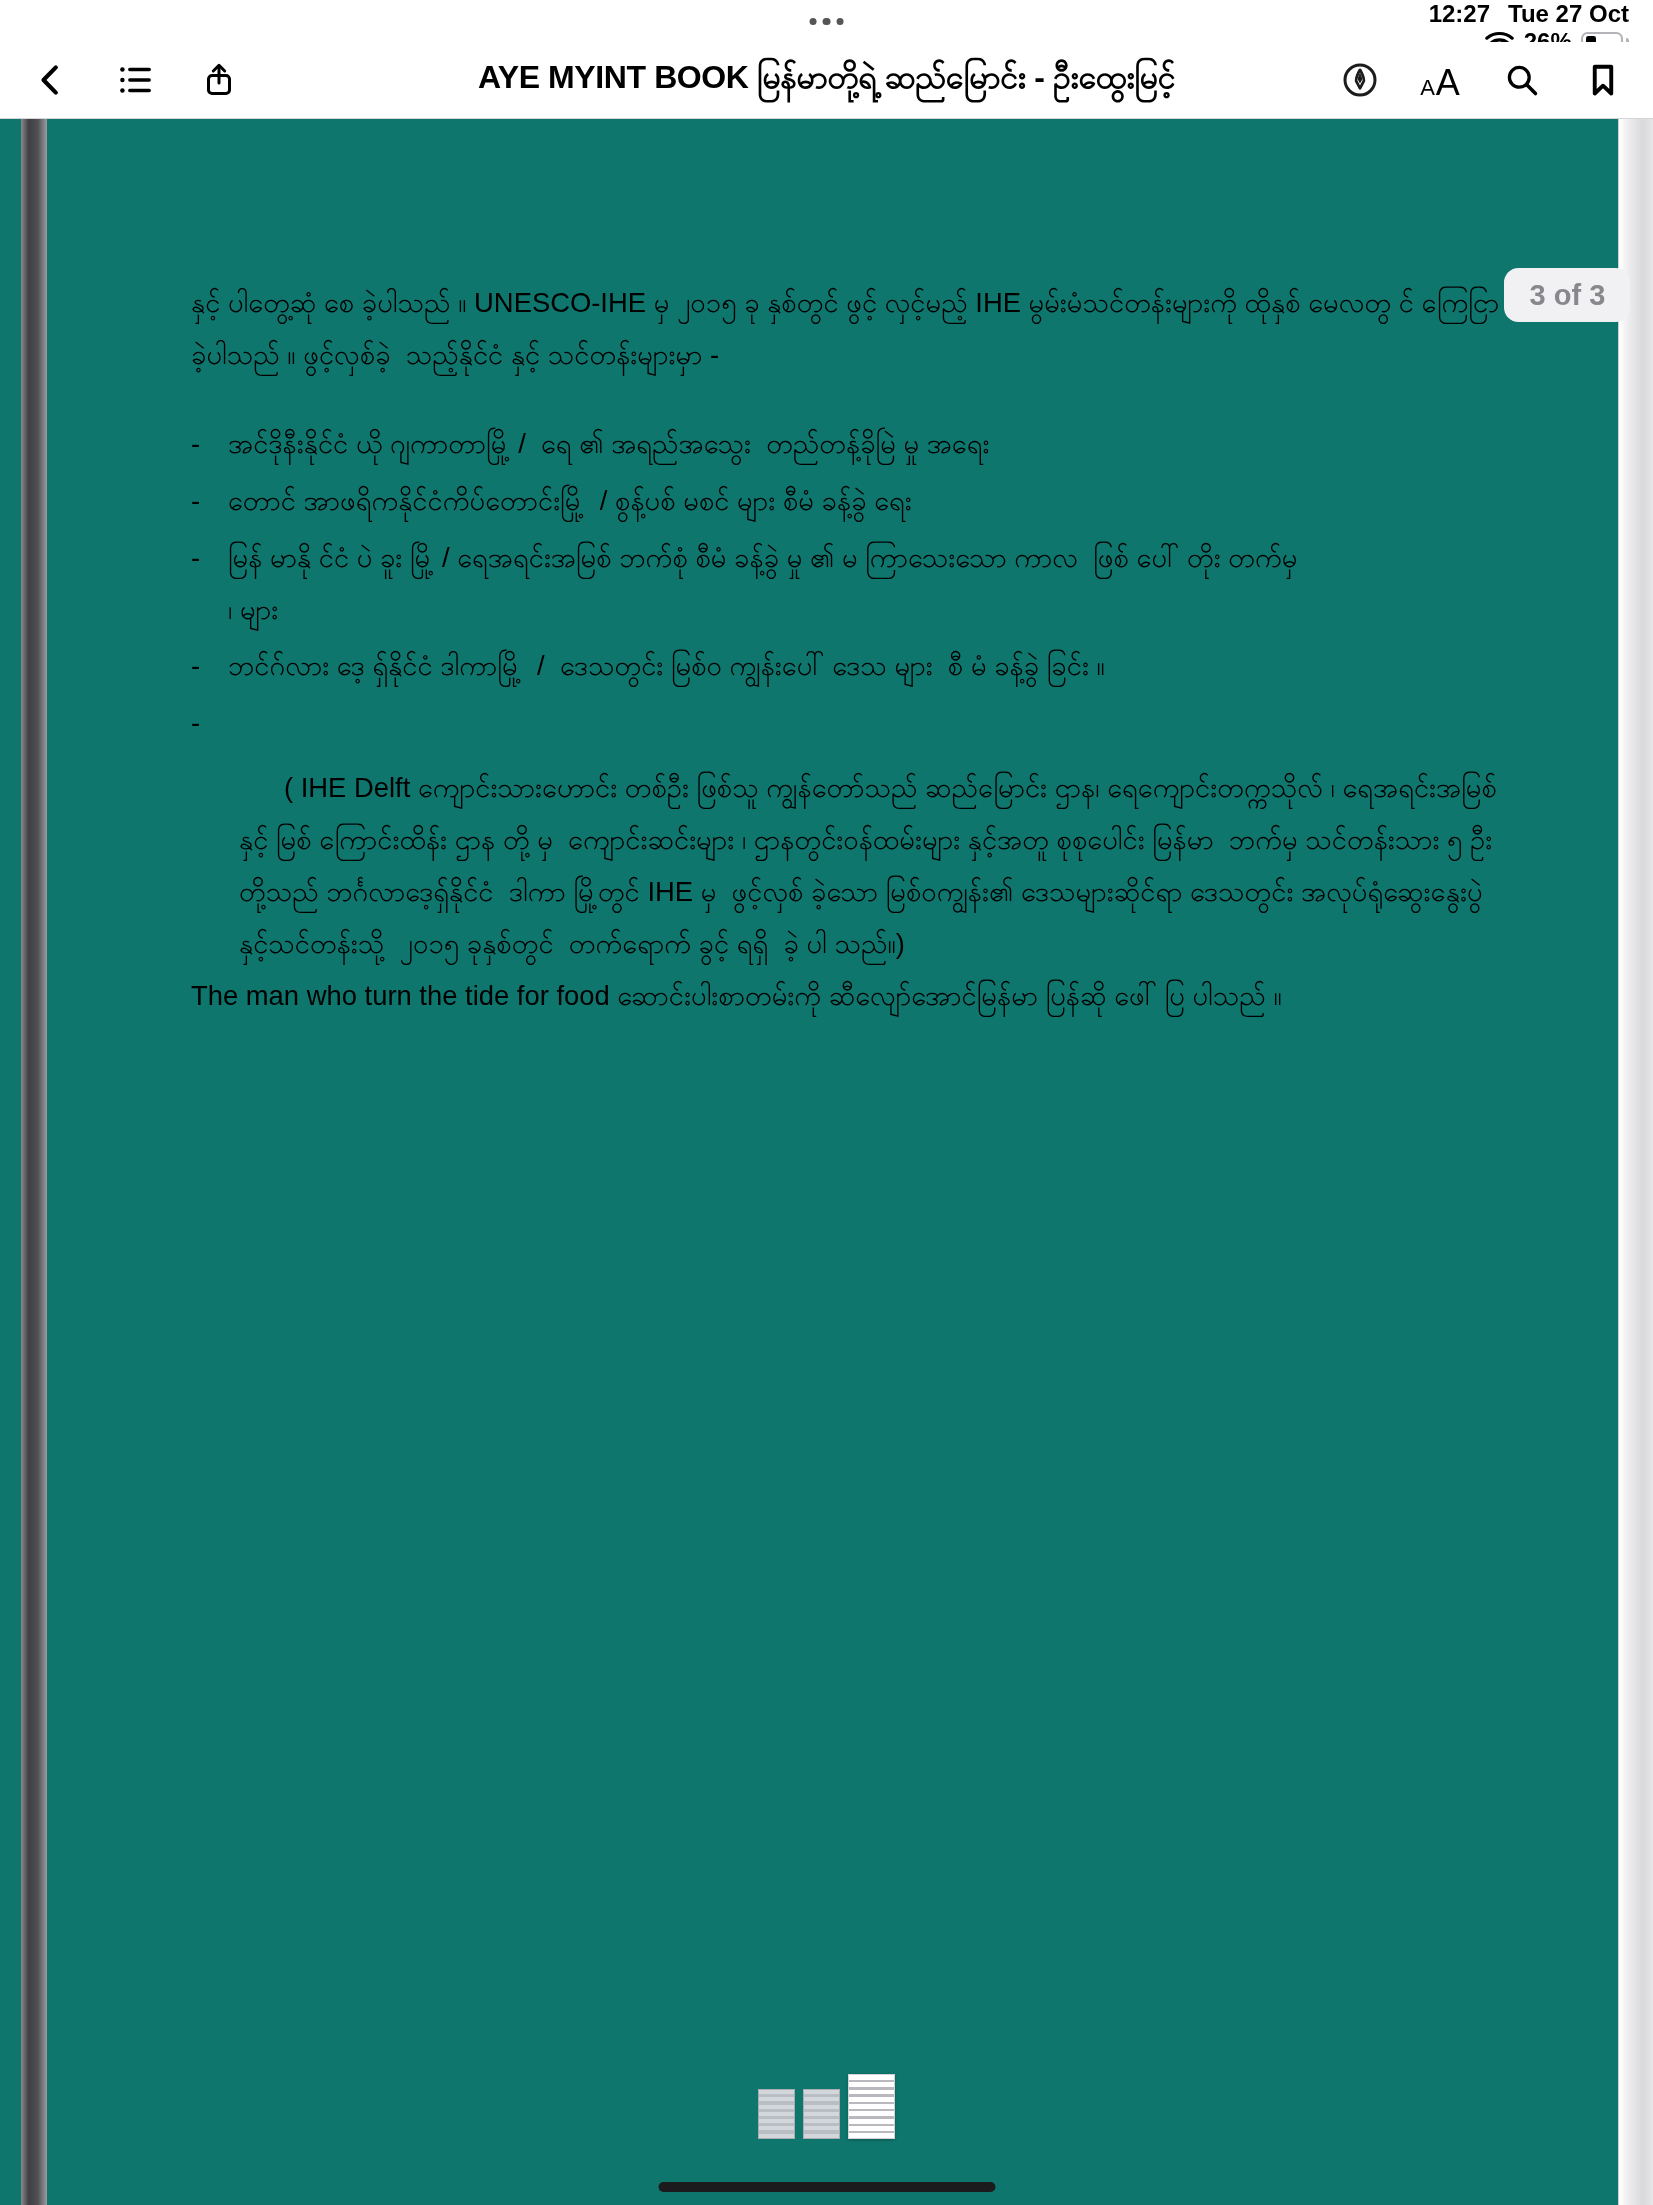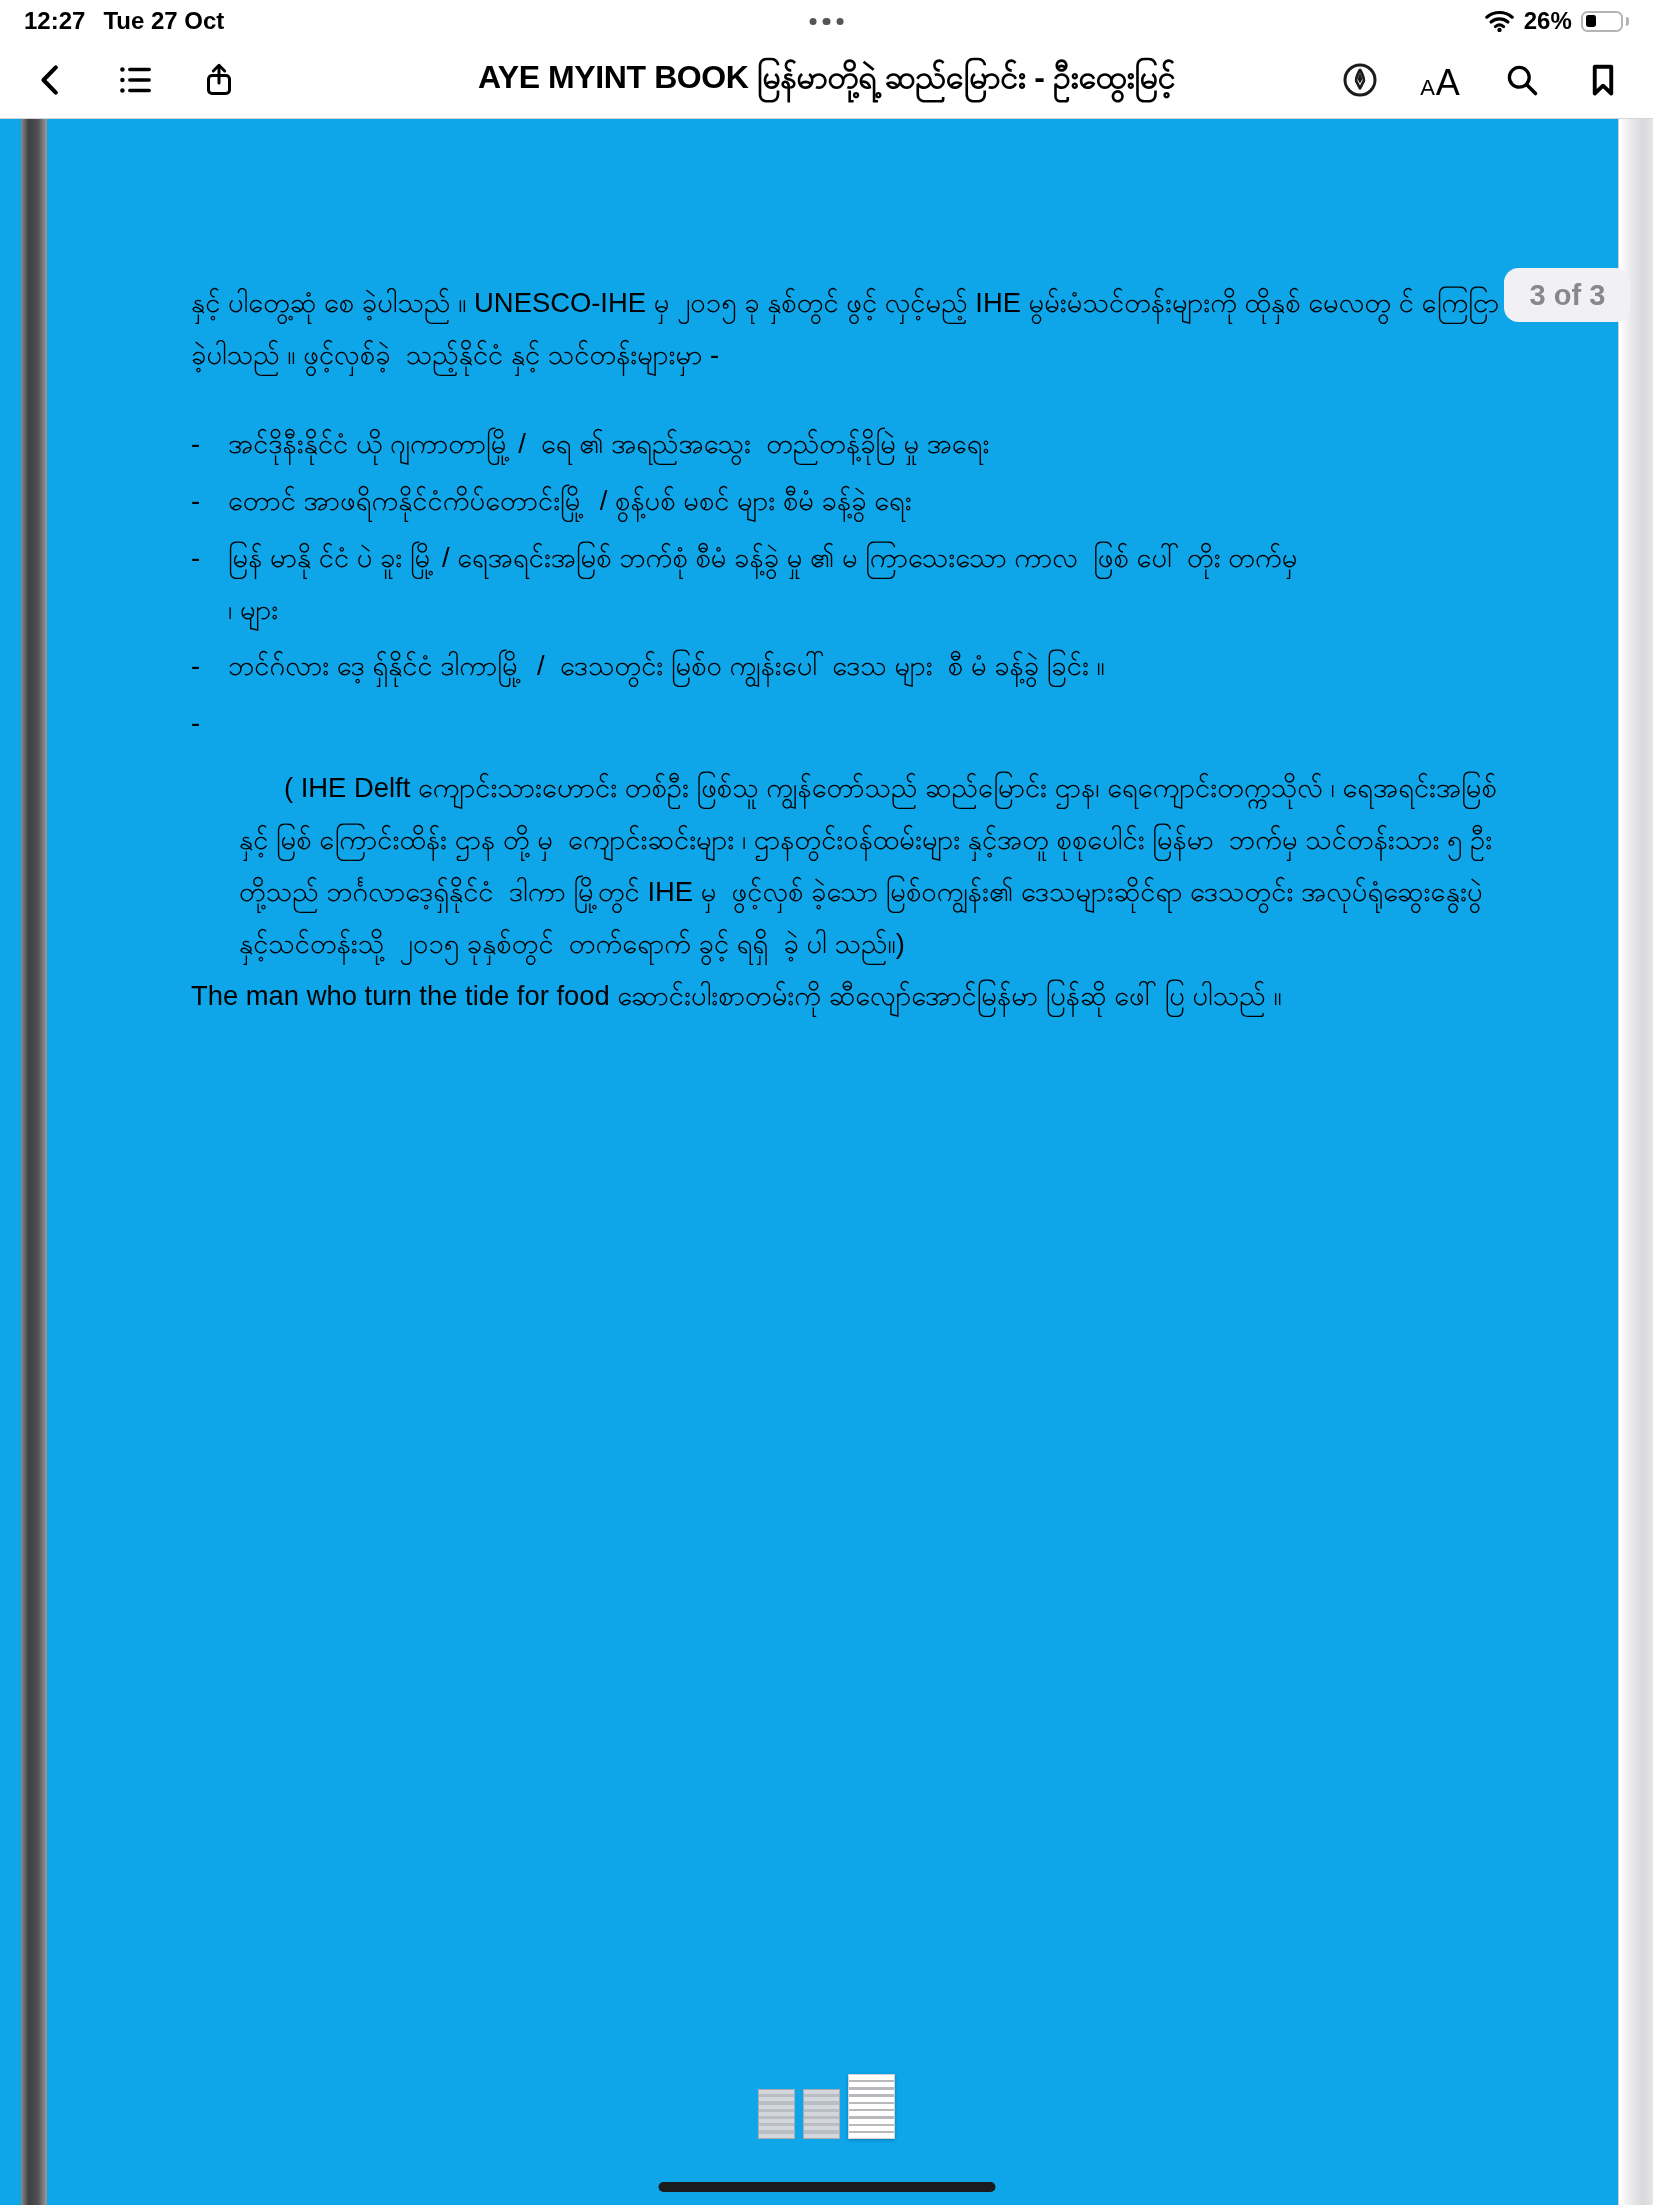--- a/index.html
+++ b/index.html
@@ -6,22 +6,22 @@
   body{
     width:1653px;height:2205px;position:relative;overflow:hidden;
     background:#ffffff;
     font-family:"Liberation Sans","DejaVu Sans",sans-serif;
     color:#000;
     -webkit-font-smoothing:antialiased;
   }
   
   .status-bar{
     position:absolute;top:0;left:0;right:0;height:42px;
-    display:flex;align-items:center;justify-content:space-between;
-    padding:0 24px;box-sizing:border-box;font-size:24px;font-weight:600;
+    display:flex;align-items:flex-end;justify-content:space-between;
+    padding:0 24px;box-sizing:border-box;font-size:24px;font-weight:600;flex-direction:column;
   }
   .status-left{display:flex;gap:18px;align-items:center;}
   .status-dots{position:absolute;left:50%;top:18px;transform:translateX(-50%);
     display:flex;gap:6.5px;}
   .status-dots i{width:7.3px;height:7.3px;border-radius:50%;background:#555558;display:block;}
   .status-right{display:flex;align-items:center;gap:9.7px;}
   .wifi-svg{width:29px;height:22.6px;display:block;}
   .battery{display:flex;align-items:center;gap:2.4px;}
   .battery-body{width:42px;height:21px;border:2px solid #b4b4b8;border-radius:6.5px;
     padding:2.4px;box-sizing:border-box;display:flex;}
@@ -38,21 +38,21 @@
   .nav-icon{width:37px;height:37px;display:flex;align-items:center;justify-content:center;cursor:pointer;}
   .nav-icon svg{width:36px;height:36px;display:block;}
   .nav-title{
     position:absolute;left:50%;top:50%;transform:translate(-50%,-50%);
     font-size:32px;font-weight:700;white-space:nowrap;letter-spacing:-0.4px;
   }
   .aa-label{font-weight:500;letter-spacing:0.8px;display:flex;align-items:baseline;}
   .aa-label .small-a{font-size:22px;}
   .aa-label .big-a{font-size:36px;}
   
-  .reading-page{position:absolute;top:119px;left:0;right:0;bottom:0;background:#0ea5e9;}
+  .reading-page{position:absolute;top:119px;left:0;right:0;bottom:0;background:#0f766e;}
   .left-page-stack{
     position:absolute;left:21px;top:119px;bottom:0;width:26px;z-index:4;
     background:linear-gradient(to right,#8a8a8e 0%,#3f3f42 30%,#515155 65%,#9b9b9f 100%);
   }
   .right-page-curl{
     position:absolute;right:0;top:119px;bottom:0;width:34px;z-index:3;
     background:linear-gradient(to right,#ffffff 0%,#ececee 30%,#d9d9db 70%,#e6e6e8 100%);
     border-left:1.2px solid #cfcfd2;
   }
   .page-indicator-badge{

